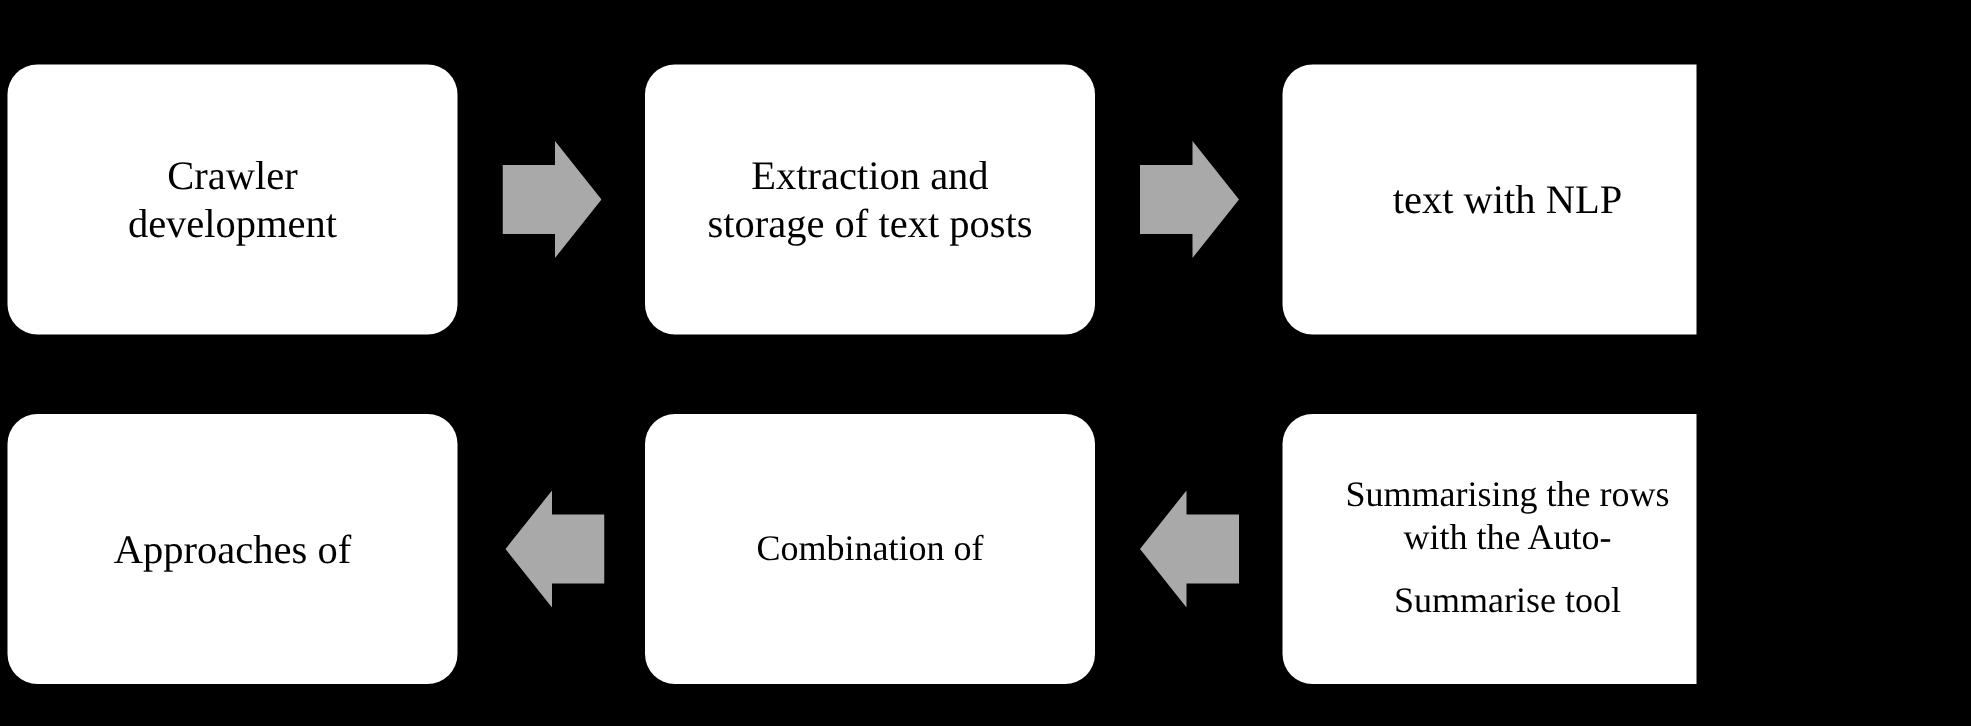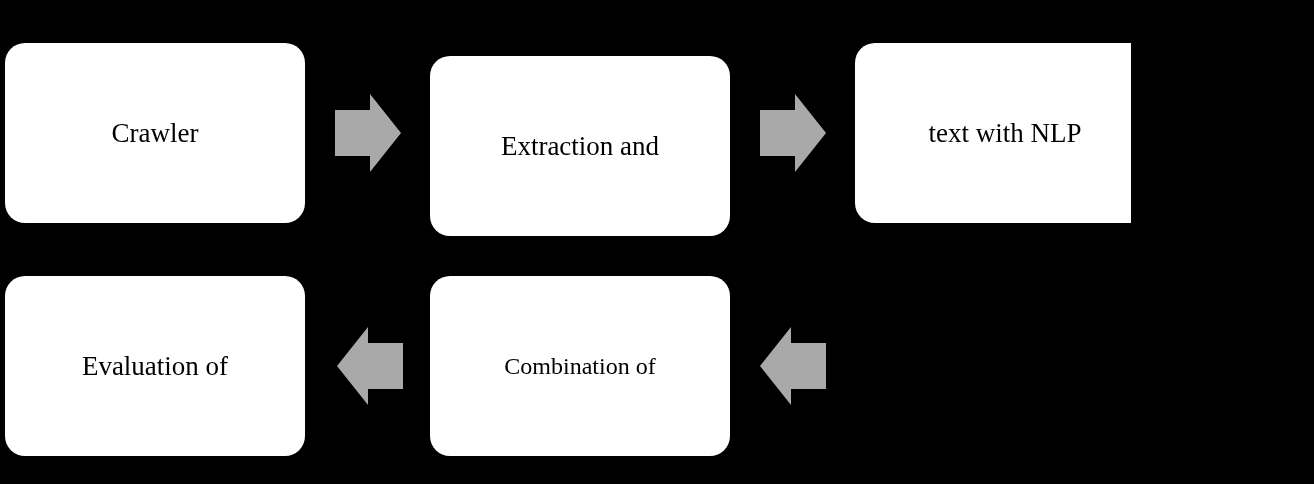--- a/index.html
+++ b/index.html
@@ -20,30 +20,32 @@
   .arrow{position:absolute;}
 </style>
 </head>
 <body>
 
 <div class="canvas">
 
   <div class="box fs-lg" style="left:5px;top:43px;">
     <div class="inner">
       <span class="line">Crawler</span>
+      <span class="line">development</span>
     </div>
   </div>
 
   <svg class="arrow" style="left:335px;top:94px;" width="66" height="78">
     <polygon points="0,16 35,16 35,0 66,39 35,78 35,62 0,62" fill="#a9a9a9"></polygon>
   </svg>
 
-  <div class="box fs-lg" style="left:430px;top:56px;">
+  <div class="box fs-lg" style="left:430px;top:43px;">
     <div class="inner">
       <span class="line">Extraction and</span>
+      <span class="line">storage of text posts</span>
     </div>
   </div>
 
   <svg class="arrow" style="left:760px;top:94px;" width="66" height="78">
     <polygon points="0,16 35,16 35,0 66,39 35,78 35,62 0,62" fill="#a9a9a9"></polygon>
   </svg>
 
   <div class="box fs-lg" style="left:855px;top:43px;">
     <div class="inner">
       <span class="line">text with NLP</span>
@@ -55,34 +57,41 @@
       <linearGradient id="curveGrad" gradientUnits="userSpaceOnUse" x1="1240" y1="112" x2="1240" y2="384">
         <stop offset="0" stop-color="#a9a9a9"></stop>
         <stop offset="0.35" stop-color="#a9a9a9"></stop>
         <stop offset="1" stop-color="#d9d9d9"></stop>
       </linearGradient>
     </defs>
     <path d="M 1172 112 A 136 136 0 0 1 1172 384 L 1172 349 A 101 101 0 0 0 1172 147 Z" fill="url(#curveGrad)" stroke-width="2.5" stroke="#dedede"></path>
     <polygon points="1168,350 1212,310 1212,388" fill="#d9d9d9"></polygon>
   </svg>
 
+  <div class="box fs-md" style="left:855px;top:276px;">
+    <div class="inner">
+      <span class="line">Summarising the rows</span>
+      <span class="line">with the Auto-</span>
+      <span class="line para2">Summarise tool</span>
+    </div>
+  </div>
 
   <svg class="arrow" style="left:760px;top:327px;" width="66" height="78">
     <polygon points="66,16 31,16 31,0 0,39 31,78 31,62 66,62" fill="#a9a9a9"></polygon>
   </svg>
 
   <div class="box fs-md" style="left:430px;top:276px;justify-content:flex-end;">
     <div class="inner">
       <span class="line">Combination of</span>
     </div>
   </div>
 
   <svg class="arrow" style="left:337px;top:327px;" width="66" height="78">
     <polygon points="66,16 31,16 31,0 0,39 31,78 31,62 66,62" fill="#a9a9a9"></polygon>
   </svg>
 
   <div class="box fs-lg" style="left:5px;top:276px;">
     <div class="inner">
-      <span class="line">Evaluation of</span>
+      <span class="line">Approaches of</span>
     </div>
   </div>
 
 </div>
 
 </body></html>

